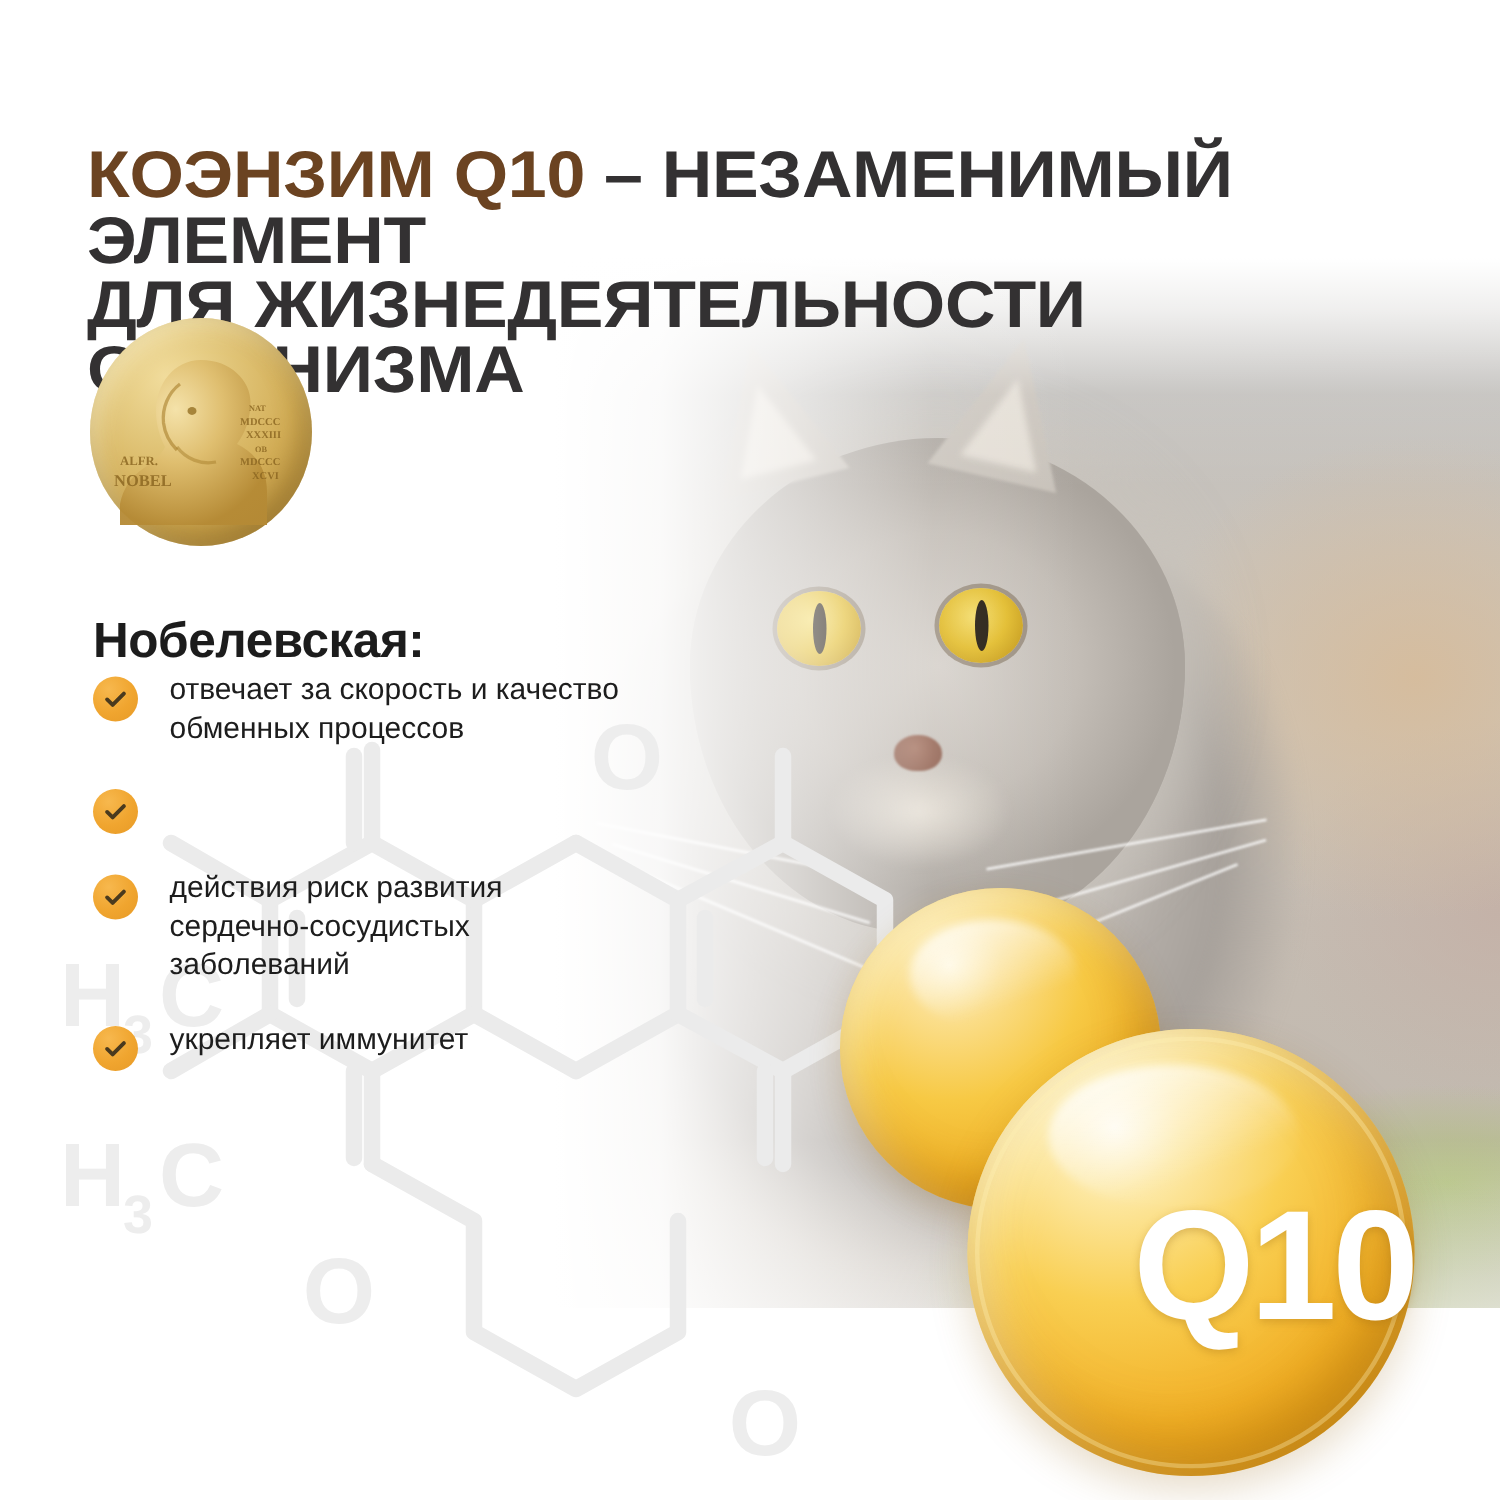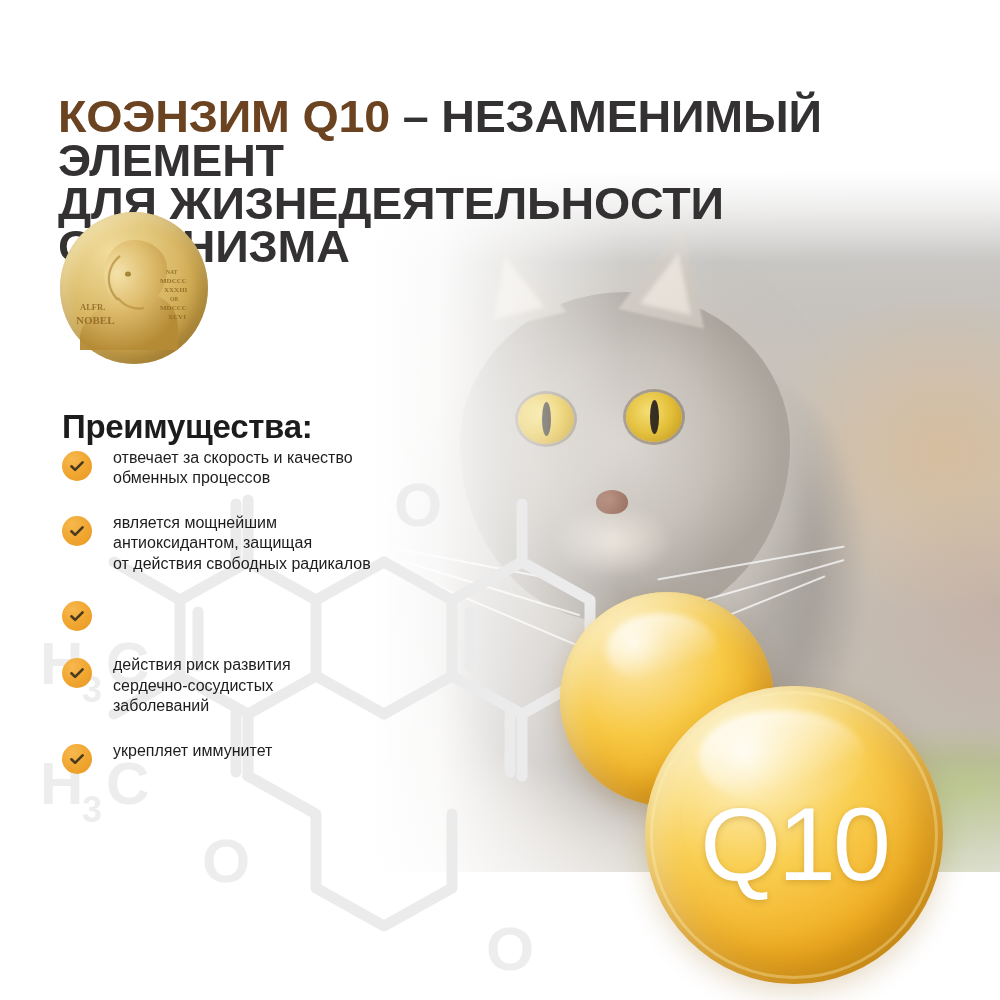--- a/index.html
+++ b/index.html
@@ -177,21 +177,21 @@
     display:flex;align-items:flex-start;gap:21px;
   }
   .check{
     flex:0 0 auto;margin-top:3px;
     width:30px;height:30px;border-radius:50%;
     background:radial-gradient(circle at 35% 28%,#f7b84e 0%,#f0a52f 55%,#e79a27 100%);
     display:flex;align-items:center;justify-content:center;
   }
   .check svg{display:block;}
   .benefit-text{
-    font-size:16px;line-height:1.28;color:#1d1d1d;
+    font-size:20px;line-height:1.28;color:#1d1d1d;
     font-weight:400;white-space:pre-line;
   }
 
   
   .capsules{position:absolute;left:545px;top:580px;width:470px;height:430px;}
   .cap{position:absolute;border-radius:50%;}
   .cap-back{
     left:15px;top:12px;width:214px;height:214px;
     background:
       radial-gradient(circle at 34% 24%, #fff6d8 0%, #fbdf8f 16%, #f7c944 42%, #eeab20 72%, #d4900f 100%);
@@ -220,22 +220,22 @@
     background:linear-gradient(158deg,rgba(255,255,255,.9),rgba(255,255,255,.05) 70%);
     filter:blur(3px);
   }
   .cap-front .rim{
     position:absolute;inset:5px;border-radius:50%;
     box-shadow:inset 0 0 0 3px rgba(255,240,180,.35);
   }
   .cap-label{
     position:absolute;left:0;right:0;top:50%;
     transform:translateY(-42%);
-    text-align:center;
-    font-size:104px;font-weight:400;color:#ffffff;
+    text-align:right;
+    font-size:104px;font-weight:700;color:#ffffff;
     letter-spacing:-3px;
     text-shadow:0 2px 6px rgba(160,110,20,.35);
     z-index:4;
   }
 </style>
 </head>
 <body>
 
 <div class="poster">
 
@@ -337,44 +337,34 @@
           <text x="104" y="80" font-size="7">XXXIII</text>
           <text x="110" y="89" font-size="5.5">OB</text>
           <text x="100" y="98" font-size="7">MDCCC</text>
           <text x="108" y="107" font-size="7">XCVI</text>
         </g>
       </svg>
     </div>
 
   </div>
 
-  <h2 class="benefits-title">Преимущества:</h2>
+  <h2 class="benefits-title">Нобелевская:</h2>
 
   <div class="benefits-list">
 
     <div class="benefit">
       <span class="check">
         <svg width="18" height="18" viewBox="0 0 18 18">
             <path d="M3.4 9.3 L7.1 12.9 L14.6 5.4" fill="none" stroke="#4a3a1e" stroke-width="2.6" stroke-linecap="round" stroke-linejoin="round"></path>
           </svg>
       </span>
       <span class="benefit-text">отвечает за скорость и качество
 обменных процессов</span>
     </div>
 
-    <div class="benefit">
-      <span class="check">
-        <svg width="18" height="18" viewBox="0 0 18 18">
-            <path d="M3.4 9.3 L7.1 12.9 L14.6 5.4" fill="none" stroke="#4a3a1e" stroke-width="2.6" stroke-linecap="round" stroke-linejoin="round"></path>
-          </svg>
-      </span>
-      <span class="benefit-text">является мощнейшим
-антиоксидантом, защищая
-от действия свободных радикалов</span>
-    </div>
 
     <div class="benefit">
       <span class="check">
         <svg width="18" height="18" viewBox="0 0 18 18">
             <path d="M3.4 9.3 L7.1 12.9 L14.6 5.4" fill="none" stroke="#4a3a1e" stroke-width="2.6" stroke-linecap="round" stroke-linejoin="round"></path>
           </svg>
       </span>
     </div>
 
     <div class="benefit">

